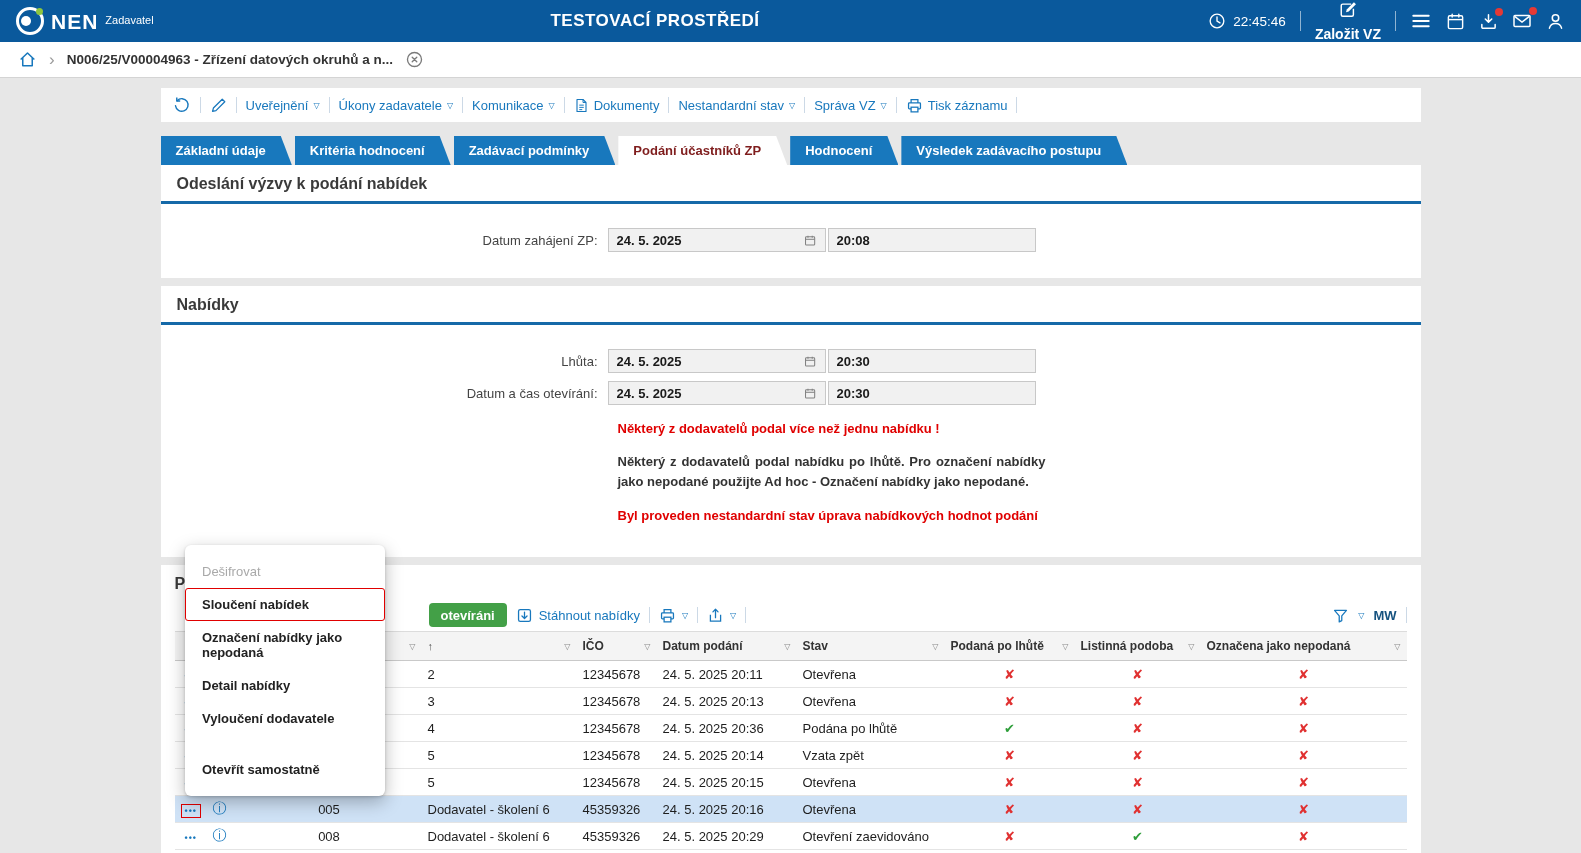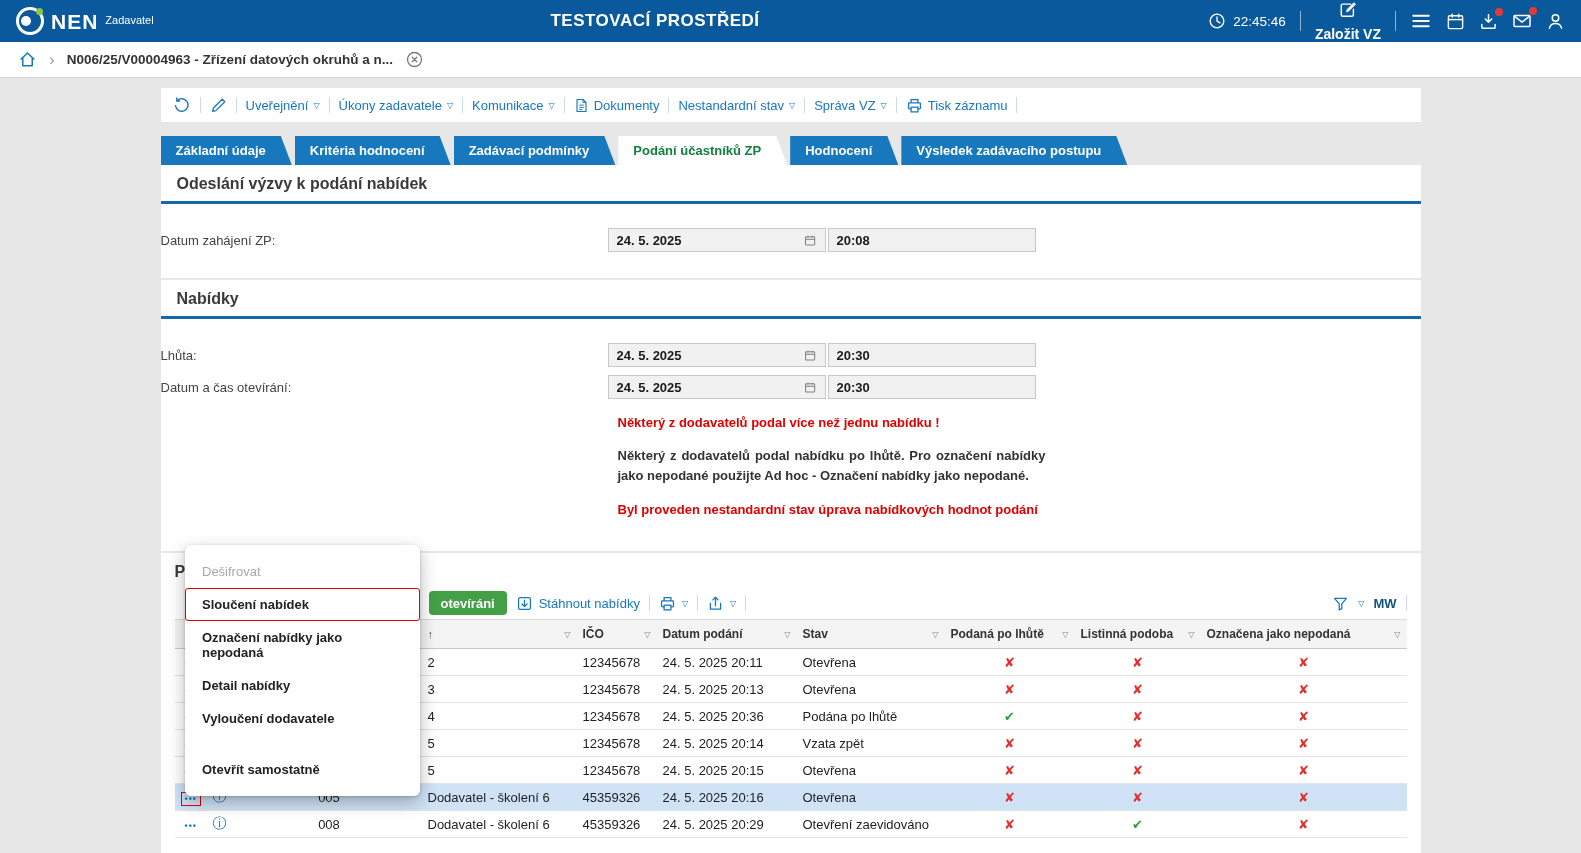--- a/index.html
+++ b/index.html
@@ -36,27 +36,27 @@
   .block { background:#ffffff; }
 
   .action-bar { display:flex; align-items:center; height:34px; padding:0 12px; gap:9px; }
   .ablink { color:#1878bd; font-size:13px; text-decoration:none; display:flex; align-items:center; gap:5px; white-space:nowrap; }
   .bcaret { font-size:8px; color:#1878bd; }
   .vsep { width:1px; height:16px; background:#ccd9e6; flex:0 0 auto; }
 
   .tabs { display:flex; gap:3px; margin-top:14px;align-items:flex-end; }
   .tab { background:#1878bd; color:#fff; font-size:13px; font-weight:bold; padding:7px 26px 7px 15px; white-space:nowrap;
          clip-path:polygon(0 0, calc(100% - 11px) 0, 100% 100%, 0 100%); }
-  .tab.active { background:#fff; color:#15803d; }
-
-  .section { margin-bottom:2px; }
+  .tab.active { background:#fff; color:#7f1d1d; }
+
+  .section { margin-bottom:8px; }
   .sec-title { font-size:16px; font-weight:bold; color:#3a3a3a; padding:10px 16px 8px; border-bottom:3px solid #1569a8; }
   .sec-body { padding:16px 0 18px; }
   .field-row { display:flex; align-items:center; margin:8px 0; }
-  .field-label { width:447px; padding-right:10px; font-size:13px; color:#444; }
+  .field-label { width:447px; text-align:right; padding-right:10px; font-size:13px; color:#444; }
   .inputs { display:flex; }
   .input-box { background:#f1f1f1; border:1px solid #c8c8c8; height:24px; display:flex; align-items:center; padding:0 8px; }
   .date-box { width:218px; justify-content:space-between; }
   .time-box { width:208px; margin-left:2px;padding-left:8px; }
   .ghost-input { border:none; background:transparent; font-family:inherit; font-size:13px; font-weight:bold; color:#1a1a1a; width:100%; outline:none; padding:0; }
   .warnings { margin-left:457px; width:428px; }
   .warn-red { color:#e00000; font-weight:bold; font-size:13px; margin:16px 0; }
   .warn-info { color:#333; font-weight:bold; font-size:13px; text-align:justify; line-height:1.55; margin:16px 0; }
 
   
@@ -78,21 +78,21 @@
   .c-mark { text-align:center; }
   tr.selected td { background:#cfe2f6; }
   .dots { color:#1878bd; font-size:9px; font-weight:bold; letter-spacing:1px; border:1px solid transparent; padding:1px 3px; }
   .dots.focus-red { border-color:#e00000; }
   .info-i { color:#1878bd; font-size:14px; }
   .mark { font-weight:bold; font-size:12px; }
   .mark.no { color:#e03131; }
   .mark.yes { color:#2e9e3a; }
 
   
-  .context-menu { position:absolute; left:185px; top:545px; width:235px; background:#fff; border-radius:6px; padding:10px 0;
+  .context-menu { position:absolute; left:185px; top:545px; width:200px; background:#fff; border-radius:6px; padding:10px 0;
                   box-shadow:0 1px 3px rgba(0,0,0,.18), 0 6px 18px rgba(0,0,0,.28); z-index:40; }
   .menu-item { font-size:13px; font-weight:bold; color:#222; padding:8px 16px; border:1px solid transparent; }
   .menu-item.disabled { color:#a9a9a9; font-weight:normal; cursor:default; }
   .menu-item.focused { border-color:#e00000; border-radius:3px; }
   .menu-item.gap { margin-top:18px; }
 
   svg { display:block; }
 </style>
 </head>
 <body>

